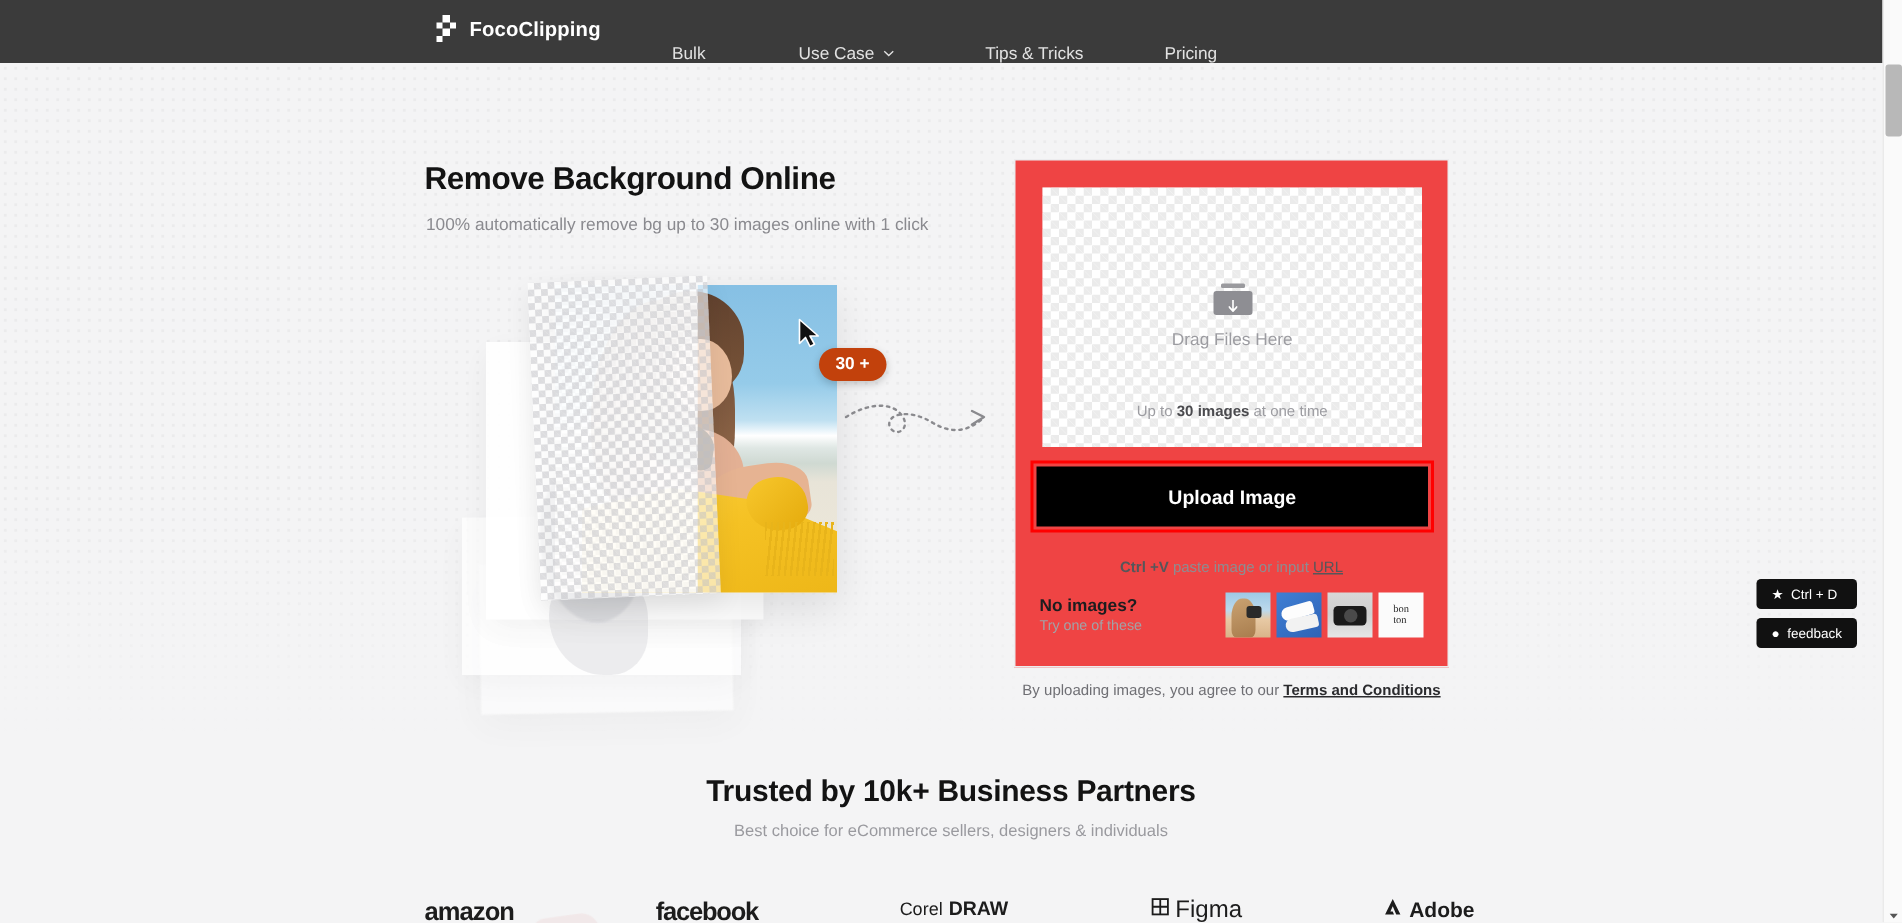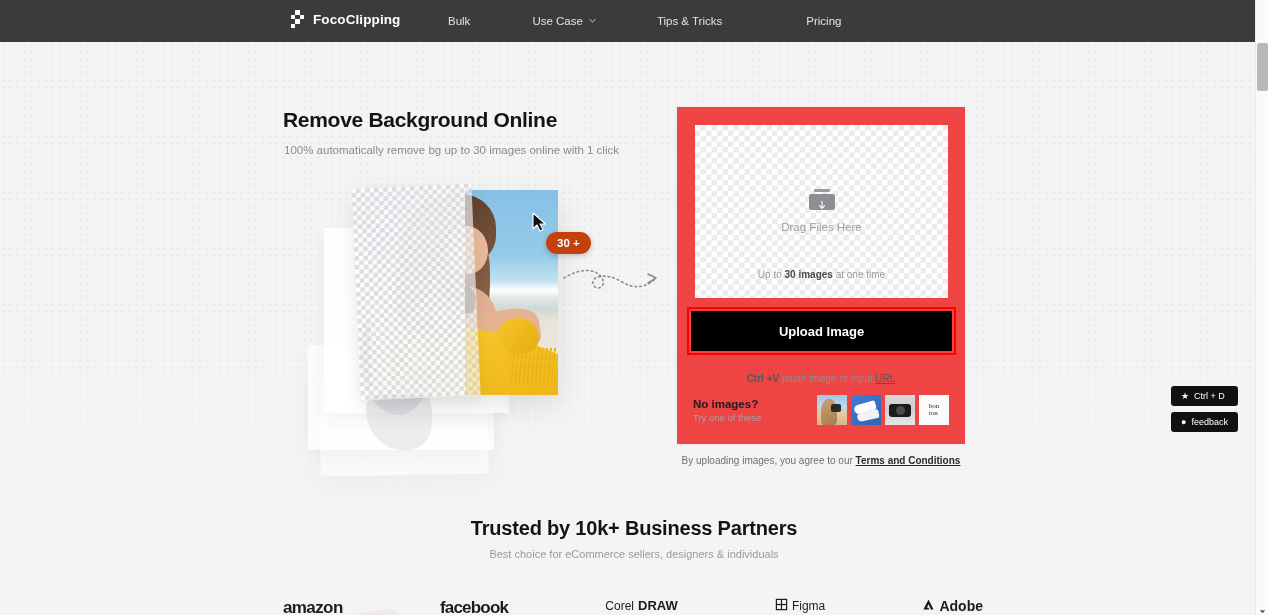--- a/index.html
+++ b/index.html
@@ -65,33 +65,33 @@
     font-size: 13.5px;
     font-weight: bold;
     letter-spacing: 0.1px;
     white-space: nowrap;
   }
 
   .nav-links {
     position: absolute;
     left: 440px; top: 0;
     height: 42px;
-    display: flex; align-items: center;
+    display: flex; align-items: flex-end;
   }
   .nav-link {
     color: #e2e2e2;
     font-size: 11.5px;
     white-space: nowrap;
     cursor: pointer;
     display: flex; align-items: center; gap: 5px;
   }
   .nav-link:nth-child(1) { margin-left: 8px; }
   .nav-link:nth-child(2) { margin-left: 62px; }
   .nav-link:nth-child(3) { margin-left: 60px; }
-  .nav-link:nth-child(4) { margin-left: 84px; }
+  .nav-link:nth-child(4) { margin-left: 54px; }
   .chev {
     width: 9px; height: 9px;
     display: inline-block;
     position: relative;
     top: -1px;
   }
   .chev svg { display:block; }
 
   .login-btn {
     position: absolute;
@@ -413,21 +413,21 @@
   }
   .partner {
     color:#1c1c1c;
     display:flex; align-items:center; gap:4px;
     white-space:nowrap;
   }
   .p-amazon { font-size:17px; font-weight:bold; letter-spacing:-0.6px; }
   .p-facebook { font-size:17px; font-weight:bold; letter-spacing:-0.8px; }
   .p-corel { font-size:12px; }
   .p-corel b { font-size:13px; }
-  .p-figma { font-size:12px; }
+  .p-figma { font-size:16px; }
   .p-adobe { font-size:14px; font-weight:bold; }
 
   
   .float-btns {
     position:absolute; left:1171px; top:386px;
     display:flex; flex-direction:column; gap:6px;
     z-index:50;
   }
   .float-btn {
     background:#111111; color:#ffffff;

